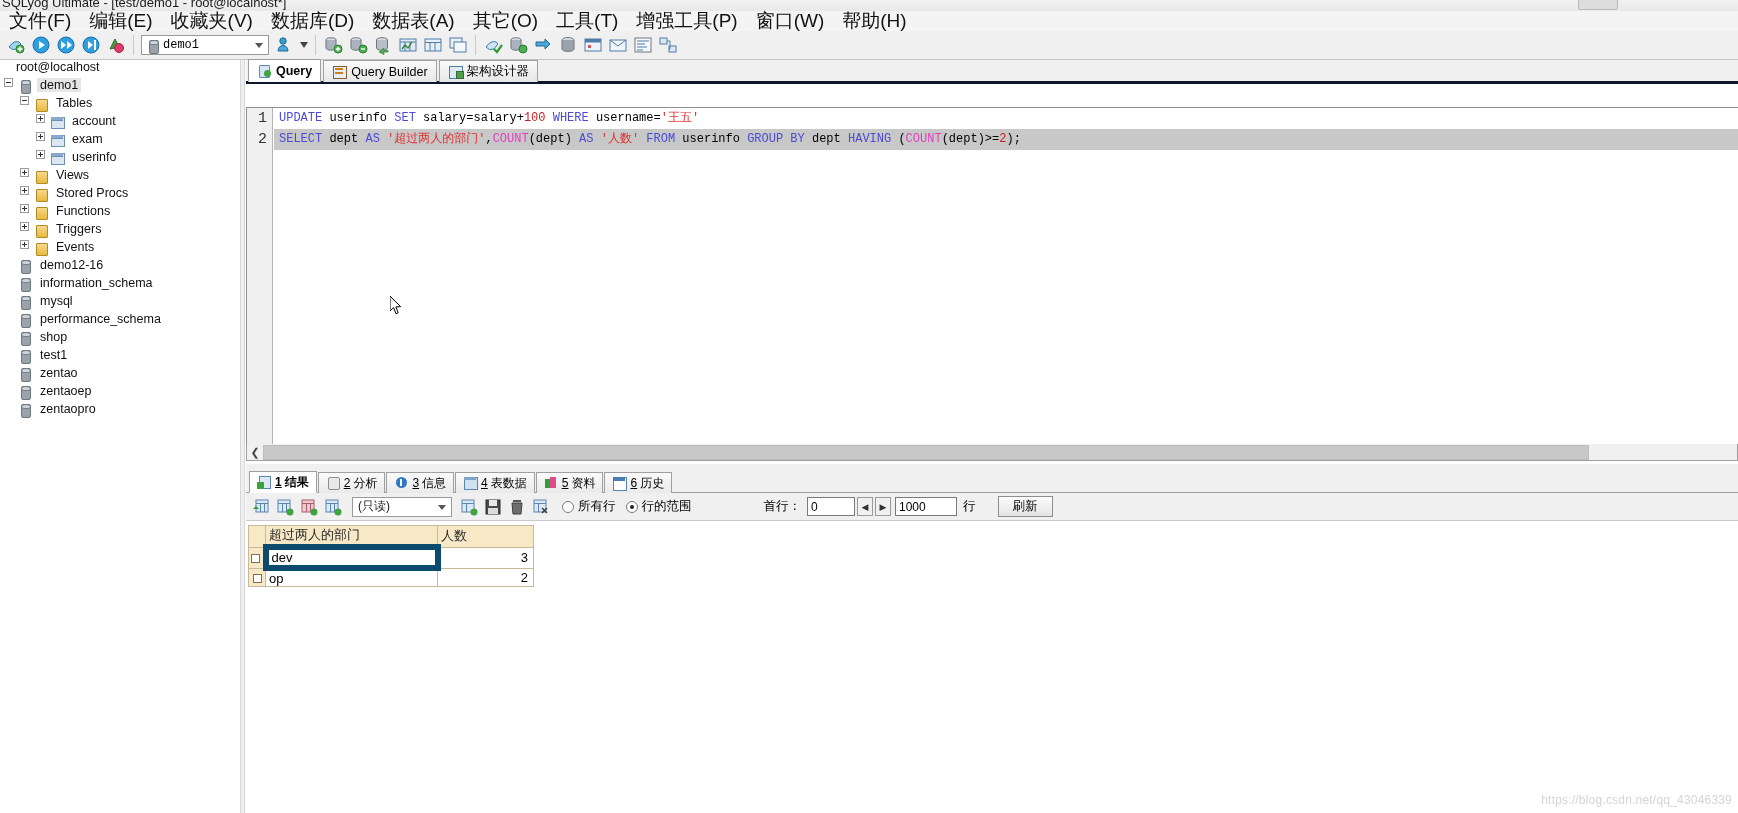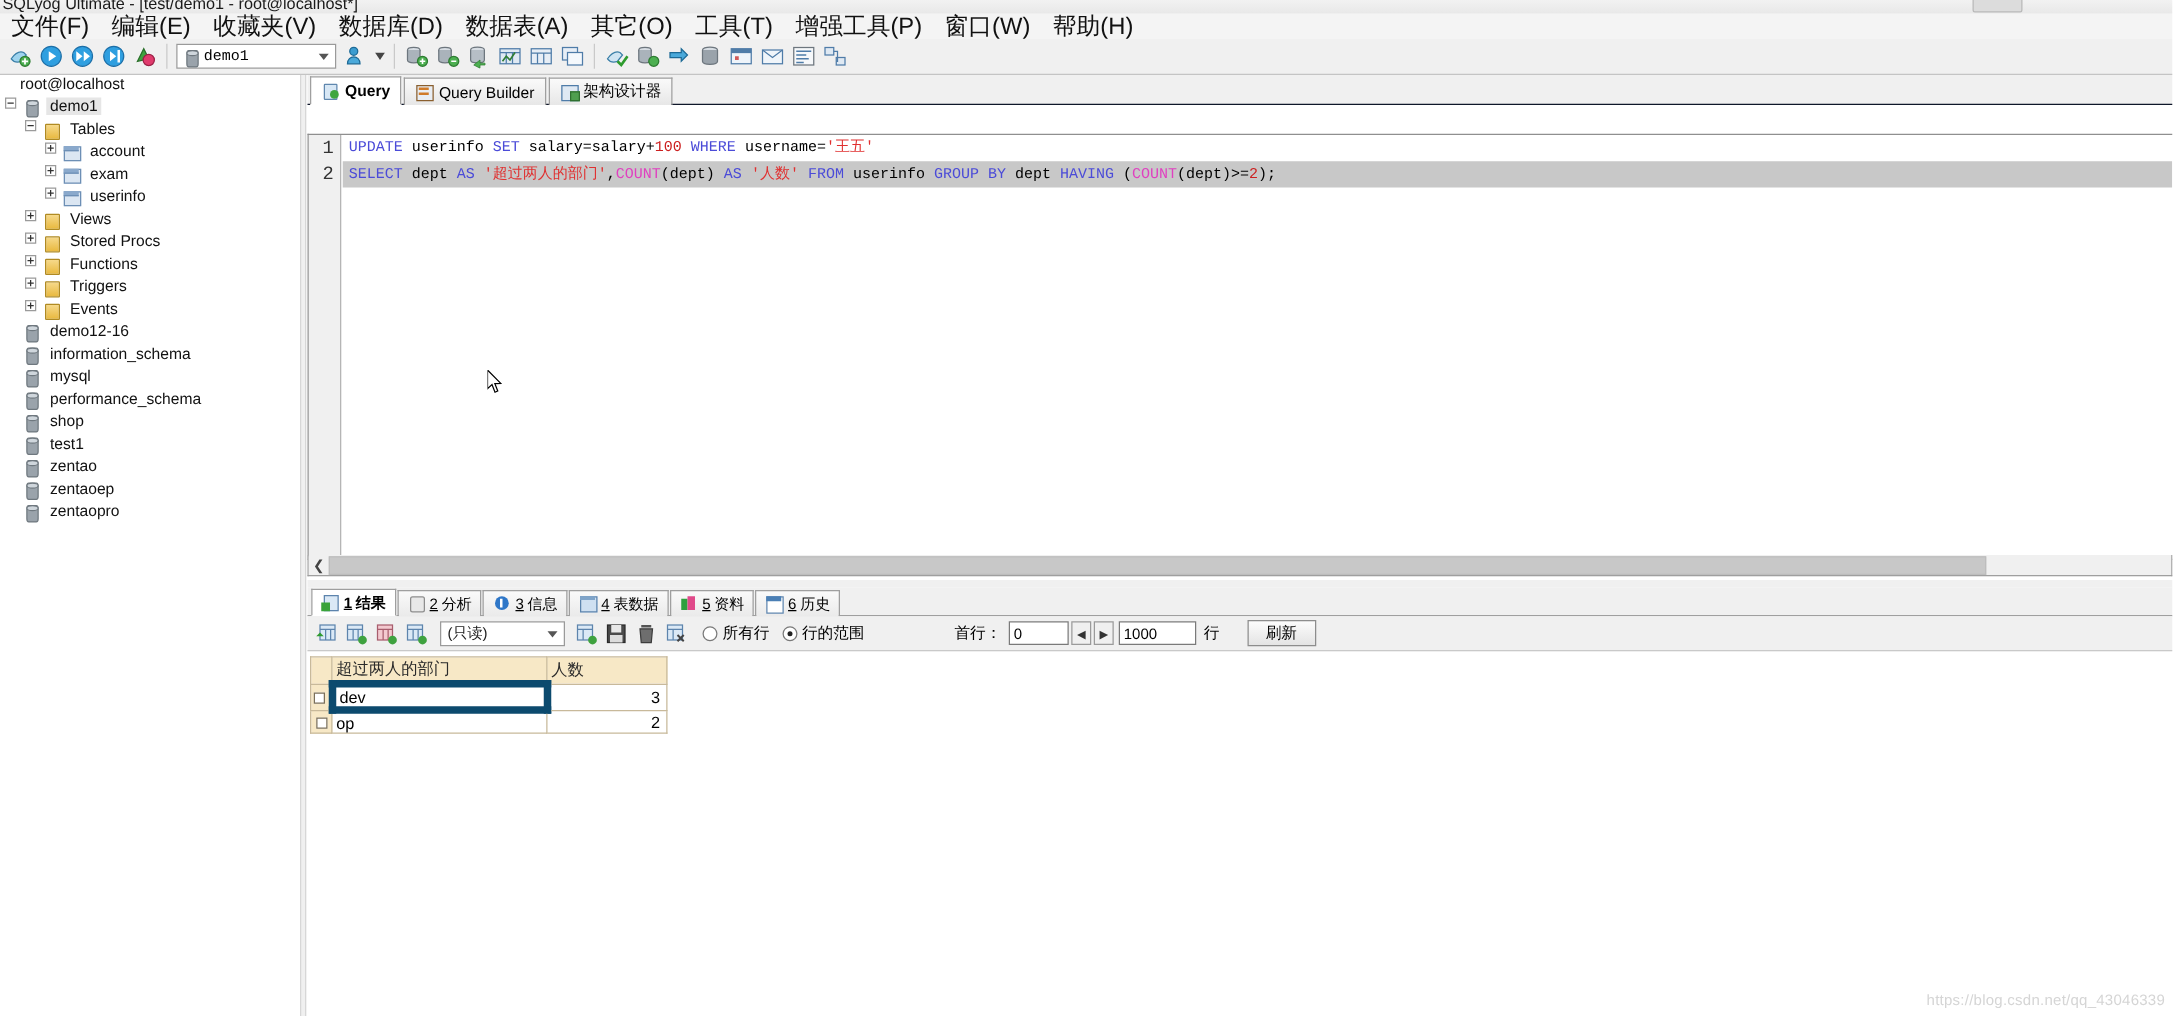--- a/index.html
+++ b/index.html
@@ -133,21 +133,21 @@
 
   
   #rightpane {
     position: absolute; left: 246px; top: 60px; width: 1492px; height: 753px;
     background: #ffffff;
   }
 
   
   #edtabs {
     position: absolute; left: 0; top: 0; width: 1492px; height: 24px;
-    background: #f0f0f0; border-bottom: 1px solid #0f172a;
+    background: #f0f0f0; border-bottom: 3px solid #0f172a;
     display: flex; align-items: flex-end; padding-left: 2px;
   }
   .etab {
     height: 22px; display: flex; align-items: center; padding: 0 8px;
     font-size: 12.5px; border: 1px solid #9f9f9f; border-bottom: none;
     background: linear-gradient(#fafafa, #e7e7e7); margin-right: 2px;
     position: relative; top: 1px; cursor: default; white-space: nowrap;
   }
   .etab.active {
     background: #ffffff; font-weight: bold; height: 23px;

